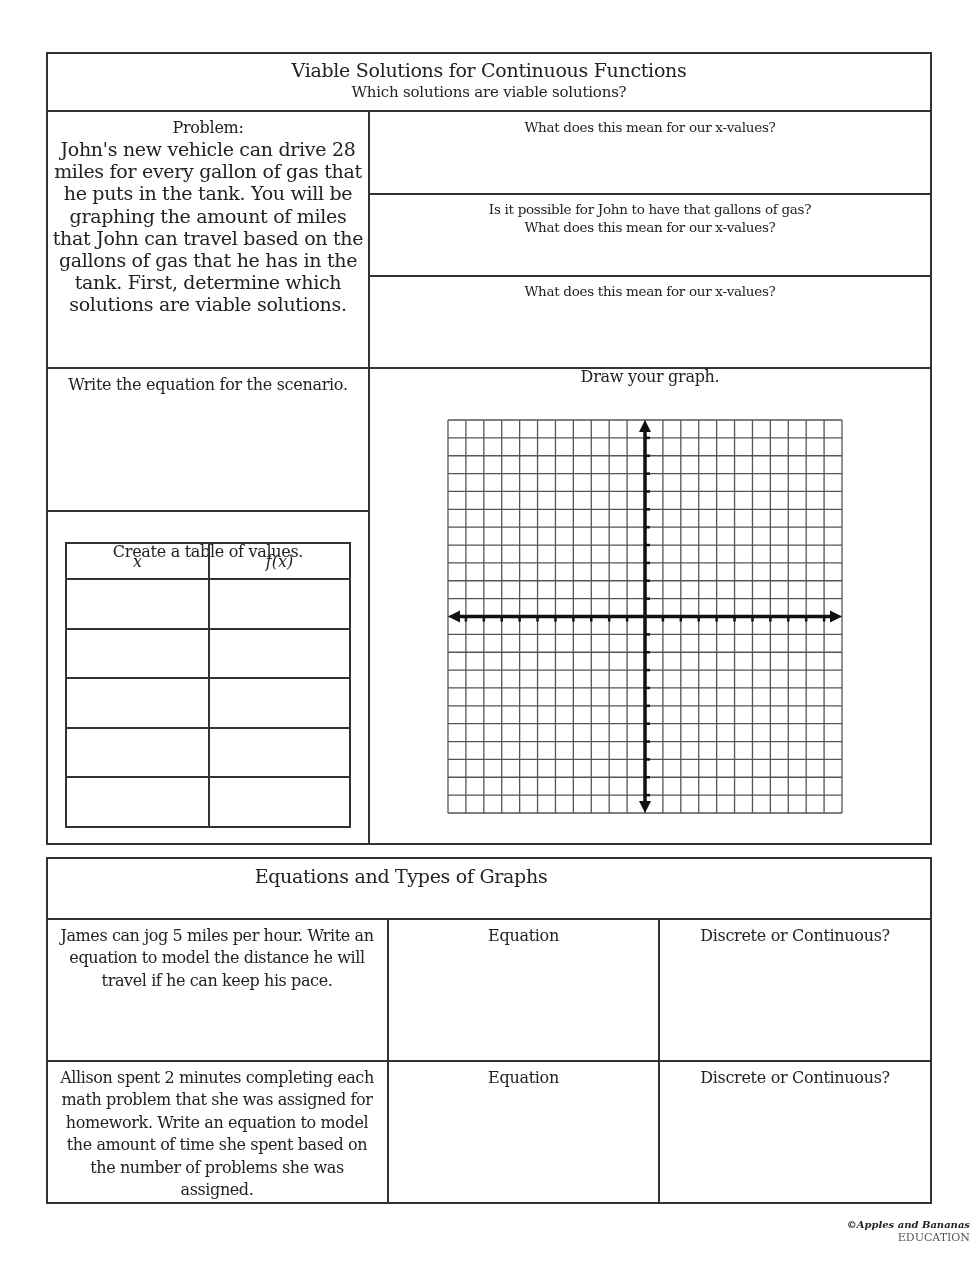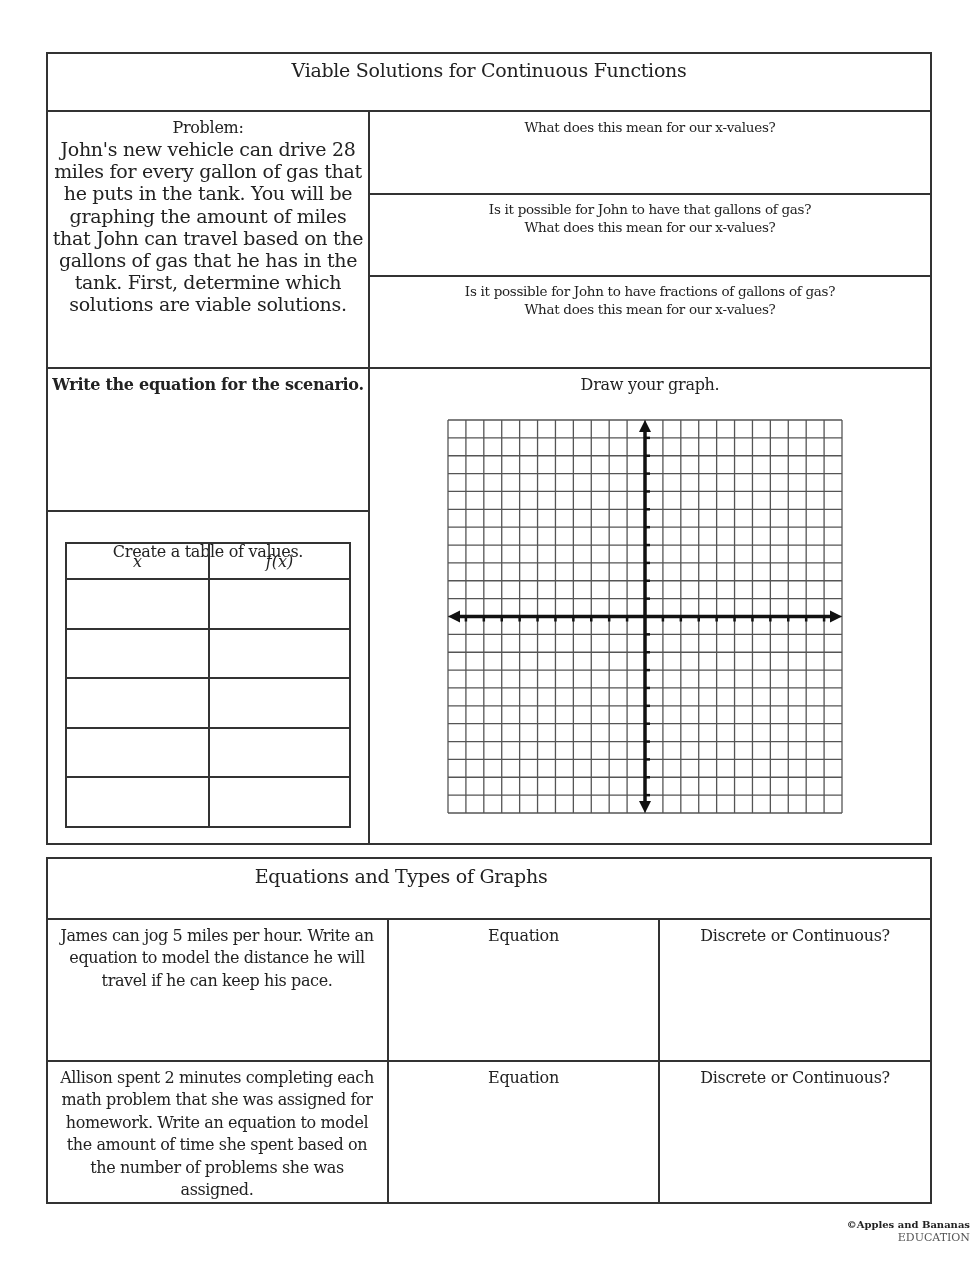--- a/index.html
+++ b/index.html
@@ -14,29 +14,30 @@
   .sub { font-size: 15px; line-height: 20px; letter-spacing: -0.2px; }
   .q { font-size: 13.5px; line-height: 18px; letter-spacing: -0.3px; }
   .body-text { font-size: 19px; line-height: 22.2px; letter-spacing: -0.3px; }
   .label { font-size: 16px; line-height: 20px; letter-spacing: -0.3px; }
   .lower-text { font-size: 16px; line-height: 22.4px; letter-spacing: -0.4px; }
   table.vals { position: absolute; border-collapse: collapse; }
   table.vals td, table.vals th { border: 2px solid #333; }
   table.vals th { height: 36px; font-weight: normal; font-style: italic; font-family: "DejaVu Serif", serif; font-size: 16px; }
   table.vals td { height: 49.5px; }
   .footer { font-size: 11px; color: #555; }
-  .footer .script { font-weight: bold; font-family: "DejaVu Serif", serif; font-size: 10px; color: #222; }
+  .footer .script { font-style: italic; font-weight: bold; font-family: "DejaVu Serif", serif; font-size: 10px; color: #222; }
 </style>
 </head>
 <body>
 
 <div class="box" style="left:46px; top:52px; width:886px; height:793px;"></div>
 
 <div class="abs center" style="left:48px; top:58px; width:882px;">
   <div class="title">Viable Solutions for Continuous Functions</div>
+  <div class="sub">Which solutions are viable solutions?</div>
 </div>
 <div class="hline" style="left:46px; top:110px; width:886px;"></div>
 
 <div class="vline" style="left:368px; top:110px; height:735px;"></div>
 
 <div class="abs center" style="left:52px; top:118px; width:312px;">
   <div class="label" style="margin-bottom:0;">Problem:</div>
   <div class="body-text">John's new vehicle can drive 28 miles for every gallon of gas that he puts in the tank. You will be graphing the amount of miles that John can travel based on the gallons of gas that he has in the tank. First, determine which solutions are viable solutions.</div>
 </div>
 
@@ -45,27 +46,26 @@
 </div>
 <div class="hline" style="left:368px; top:193px; width:564px;"></div>
 
 <div class="abs center q" style="left:370px; top:200px; width:560px;">
   <div>Is it possible for John to have that gallons of gas?</div>
   <div>What does this mean for our x-values?</div>
 </div>
 <div class="hline" style="left:368px; top:275px; width:564px;"></div>
 
 <div class="abs center q" style="left:370px; top:282px; width:560px;">
-  <div>Is it possible for John to have fractions of gallons of gas?</div>
   <div>What does this mean for our x-values?</div>
 </div>
 
 <div class="hline" style="left:46px; top:367px; width:886px;"></div>
 
-<div class="abs center label" style="left:48px; top:375px; width:320px;font-weight:bold;">Write the equation for the scenario.</div>
+<div class="abs center label" style="left:48px; top:375px; width:320px;">Write the equation for the scenario.</div>
 <div class="hline" style="left:46px; top:510px; width:324px;"></div>
 
 <div class="abs center label" style="left:48px; top:518px; width:320px;margin-top:24px;">Create a table of values.</div>
 <table class="vals" style="left:65px; top:542px; width:286px;">
   <tbody>
       <tr>
     <th style="width:143px;">x</th>
     <th>f(x)</th>
   </tr>
   <tr>
@@ -84,21 +84,21 @@
         <td></td>
         <td></td>
       </tr>
   <tr>
         <td></td>
         <td></td>
       </tr>
 </tbody>
   </table>
 
-<div class="abs center label" style="left:370px; top:375px; width:560px;">Draw your graph.</div>
+<div class="abs center label" style="left:370px; top:367px; width:560px;">Draw your graph.</div>
 <svg class="abs" style="left:446px; top:418px;" width="400" height="398" viewBox="0 0 400 398">
   <g id="grid" stroke="#555" stroke-width="1.3" fill="none">
       <line x1="2" x2="2" y1="2" y2="395"></line>
       <line x1="19.90909090909091" x2="19.90909090909091" y1="2" y2="395"></line>
       <line x1="37.81818181818182" x2="37.81818181818182" y1="2" y2="395"></line>
       <line x1="55.727272727272734" x2="55.727272727272734" y1="2" y2="395"></line>
       <line x1="73.63636363636364" x2="73.63636363636364" y1="2" y2="395"></line>
       <line x1="91.54545454545455" x2="91.54545454545455" y1="2" y2="395"></line>
       <line x1="109.45454545454547" x2="109.45454545454547" y1="2" y2="395"></line>
       <line x1="127.36363636363637" x2="127.36363636363637" y1="2" y2="395"></line>

